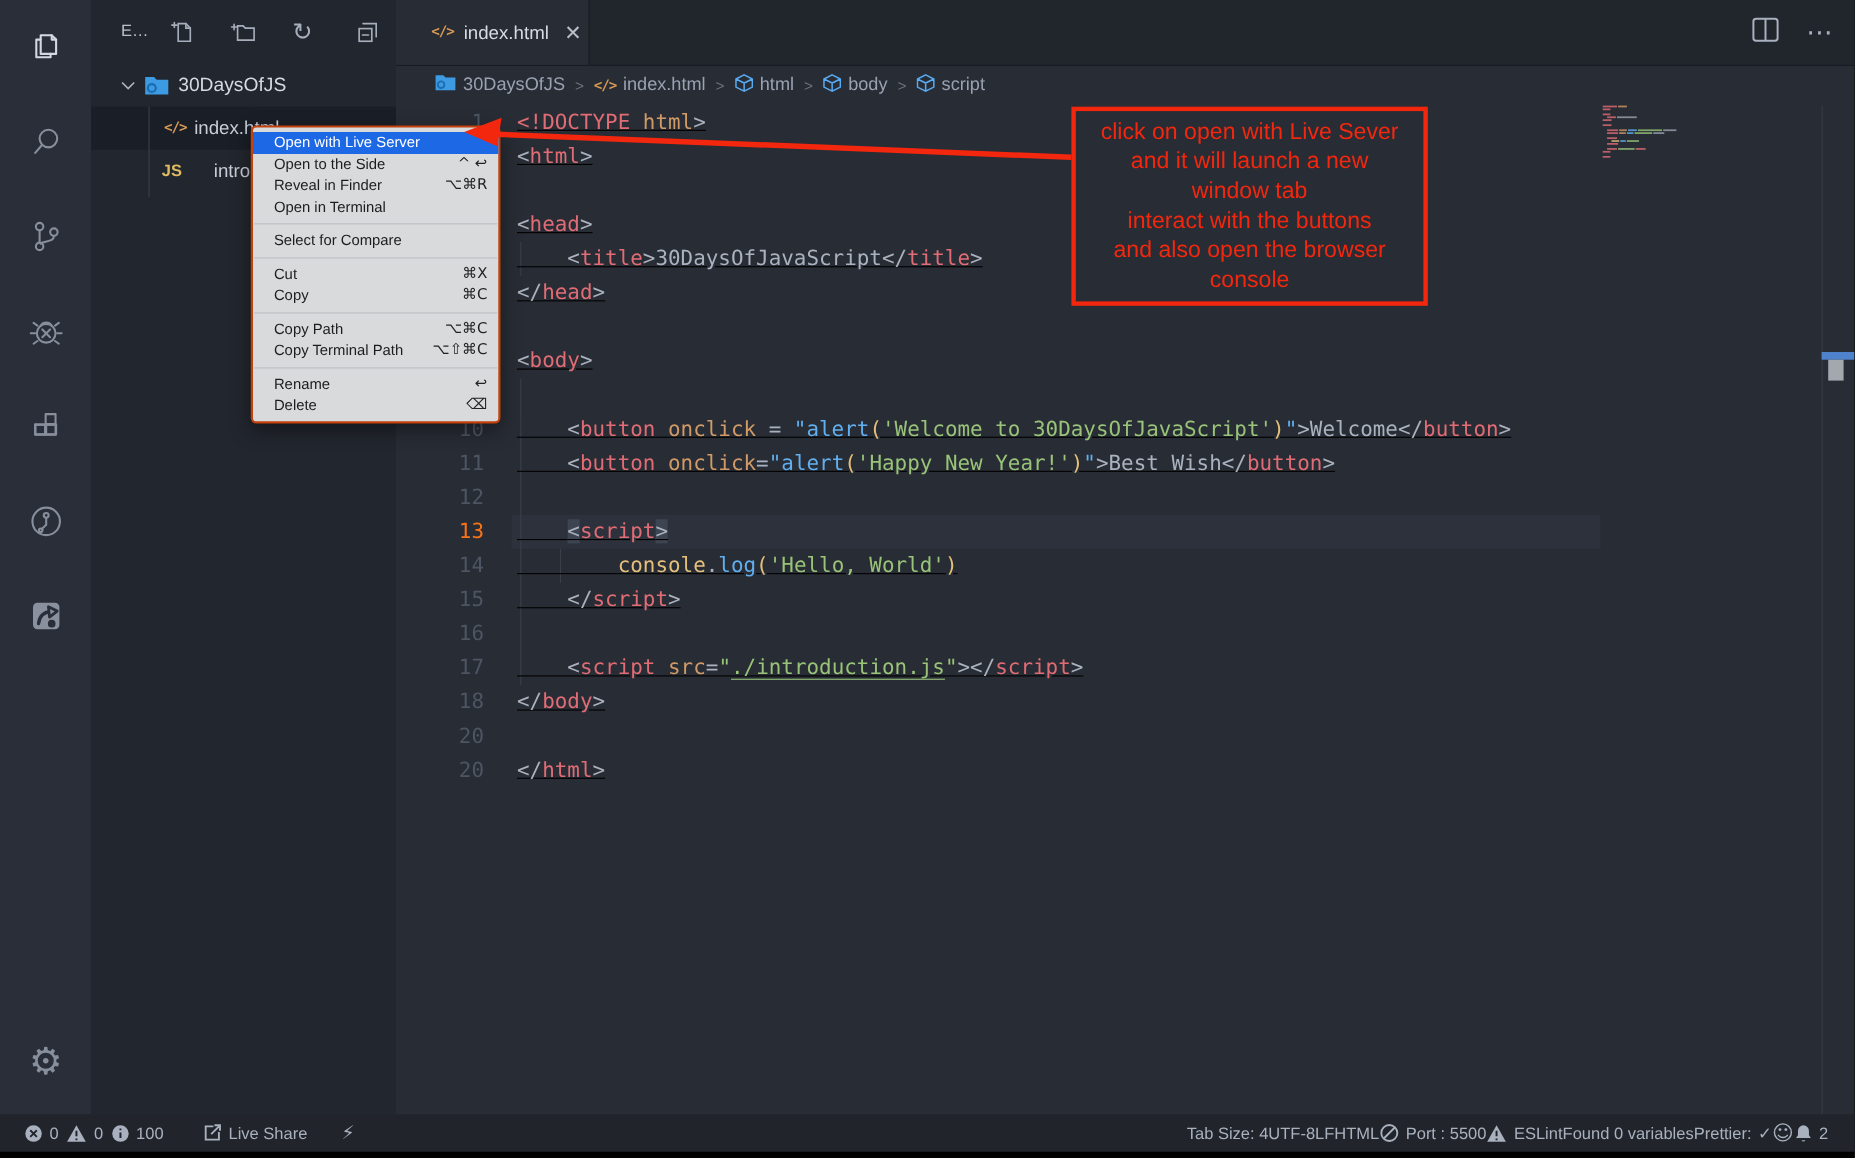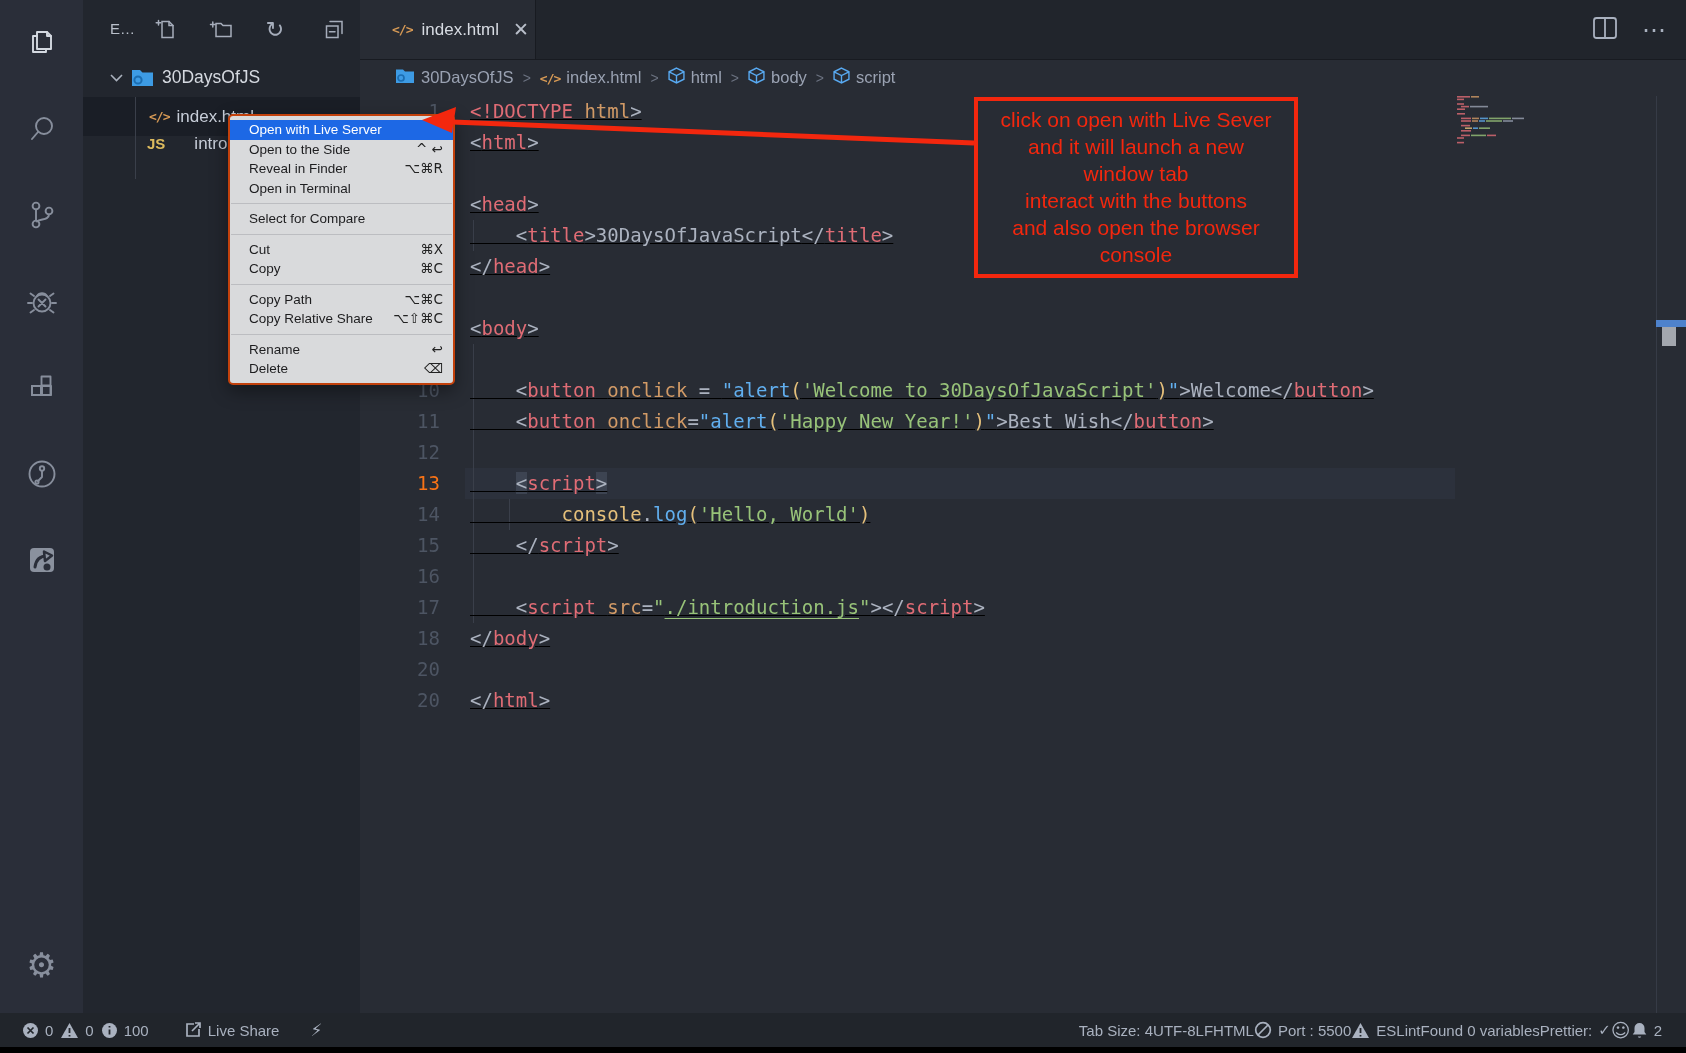--- a/index.html
+++ b/index.html
@@ -12,21 +12,21 @@
   .act-ic svg{stroke:#878e9c;fill:none;stroke-width:1.9;stroke-linecap:round;stroke-linejoin:round;}
   .act-ic.active svg{stroke:#d4d9e1;}
   
   #sidebar{left:83px;top:0;width:277px;height:1013px;background:#22262e;}
   #exp-title{position:absolute;left:27px;top:20px;color:#bac0cb;font-size:15px;}
   .exp-act{position:absolute;top:14px;width:30px;height:30px;display:flex;align-items:center;justify-content:center;color:#a6adbb;}
   .exp-act svg{stroke:#a6adbb;fill:none;stroke-width:1.5;stroke-linecap:round;}
   .tree-row{position:absolute;left:0;width:277px;height:39px;display:flex;align-items:center;color:#c7cdd8;font-size:17px;}
   #row-folder{top:58px;}
   #row-index{top:97px;background:#1a1e26;}
-  #row-intro{top:124px;gap:21px;}
+  #row-intro{top:136px;gap:21px;}
   #indent-guide{left:52px;top:97px;width:1px;height:82px;background:#3a3f4a;}
   .fold-svg{margin:0 8px 0 0;}
   .codeicon{color:#d79a55;font-family:"DejaVu Sans Mono",monospace;font-weight:bold;font-size:13px;letter-spacing:-1px;margin:0 7px 0 66px;}
   .jsicon{color:#ddbb5e;font-weight:bold;font-size:15px;margin:0 8px 0 64px;}
   
   #tabstrip{left:360px;top:0;width:1326px;height:59px;background:#21252c;border-bottom:1px solid #181b21;}
   #tab-active{position:absolute;left:0;top:0;width:175px;height:59px;background:#282c34;border-right:1px solid #181b21;
               display:flex;align-items:center;color:#d7dbe2;font-size:17px;}
   #tab-active .codeicon{margin:0 9px 0 32px;}
   #tab-close{margin-left:14px;color:#b9bfca;font-size:19px;}
@@ -347,21 +347,21 @@
       <div class="mi">
         <span class="lbl">Copy</span>
         <span class="sc uni">⌘C</span>
       </div>
       <div class="msep"></div>
       <div class="mi">
         <span class="lbl">Copy Path</span>
         <span class="sc uni">⌥⌘C</span>
       </div>
       <div class="mi">
-        <span class="lbl">Copy Relative Share</span>
+        <span class="lbl">Copy Terminal Path</span>
         <span class="sc uni">⌥⇧⌘C</span>
       </div>
       <div class="msep"></div>
       <div class="mi">
         <span class="lbl">Rename</span>
         <span class="sc uni">↩</span>
       </div>
       <div class="mi">
         <span class="lbl">Delete</span>
         <span class="sc uni">⌫</span>

